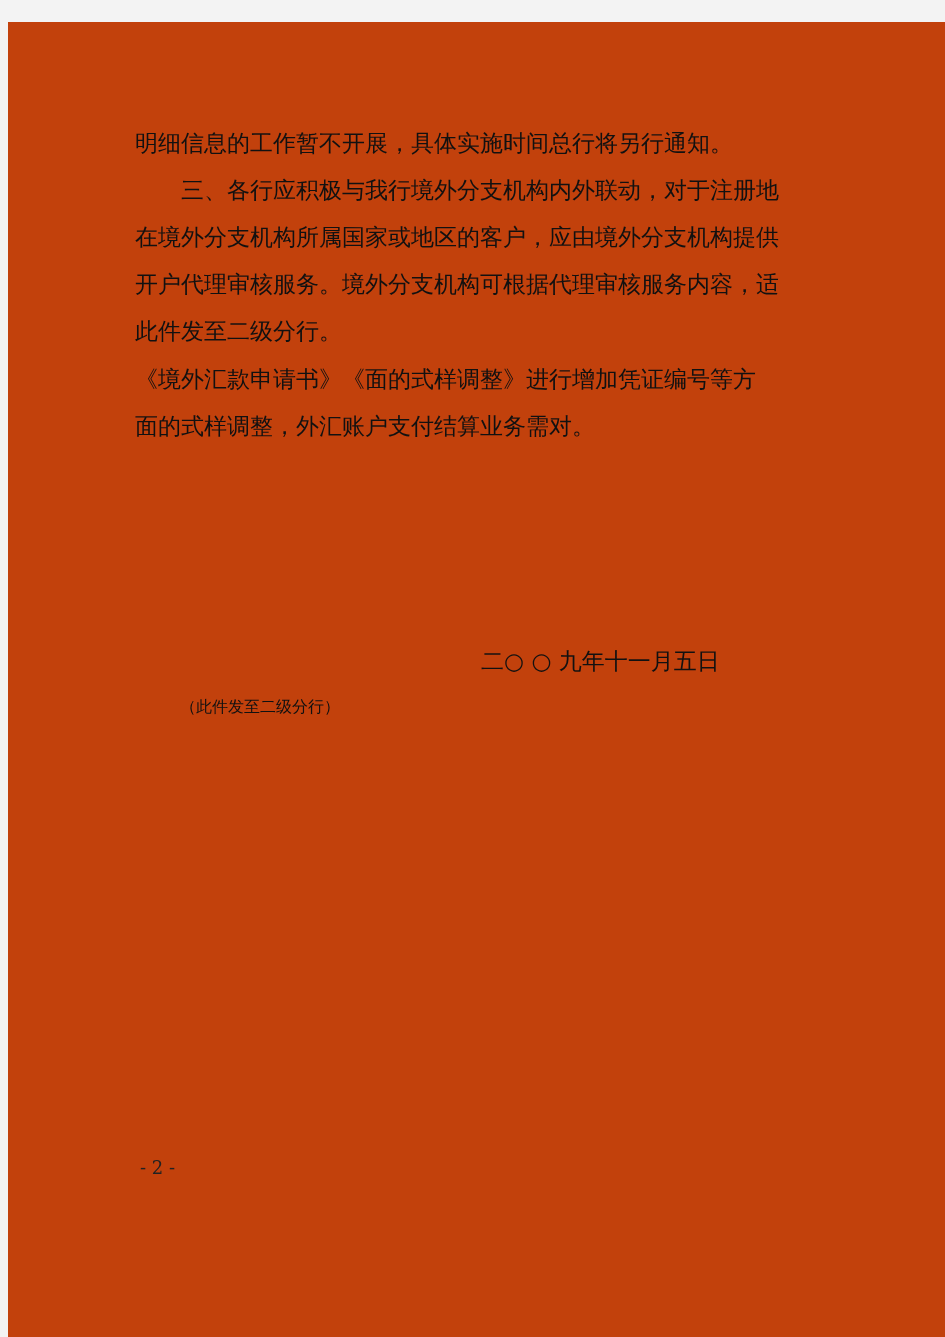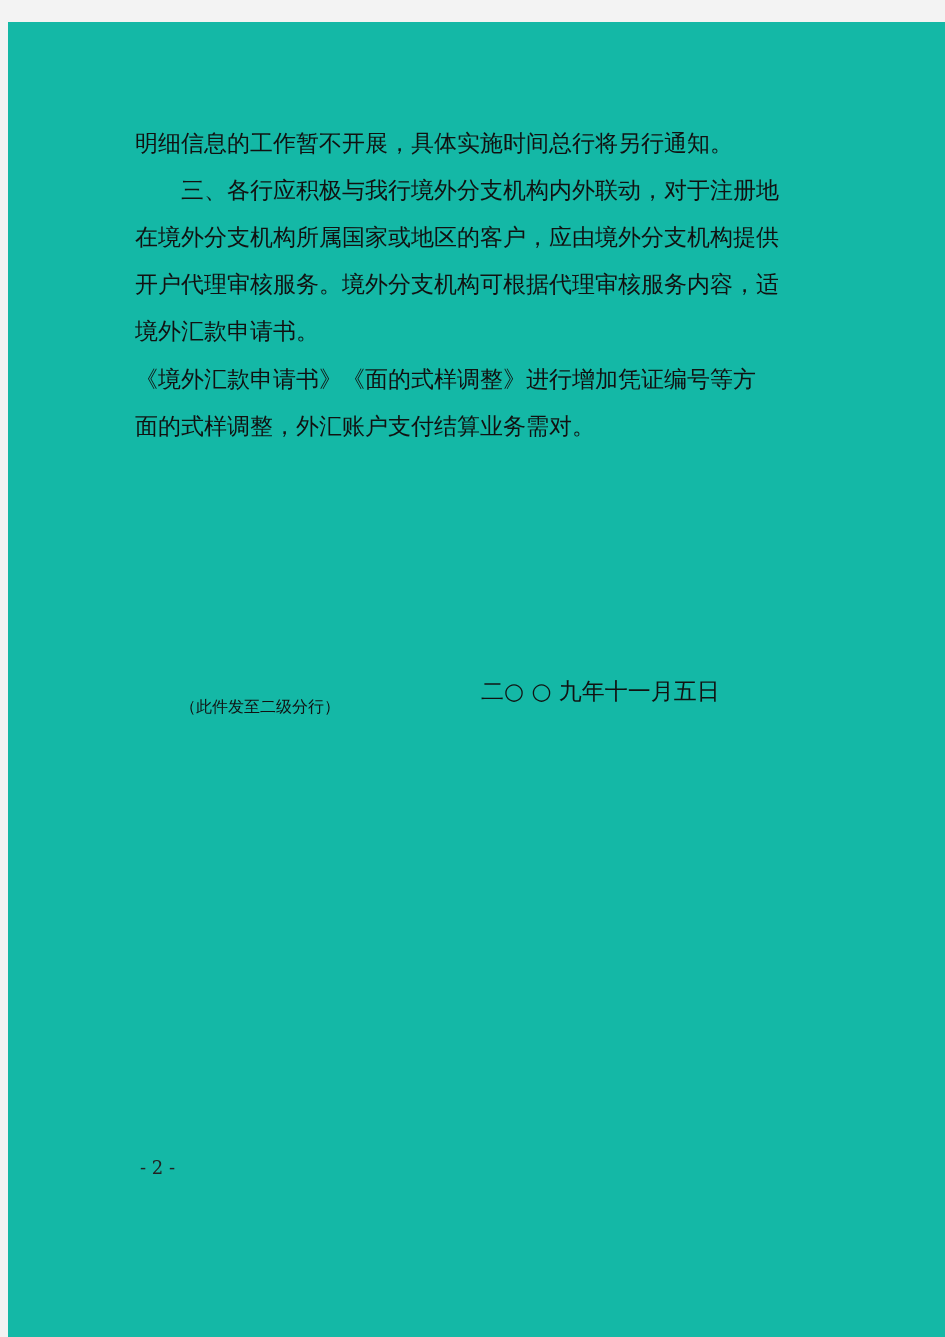--- a/index.html
+++ b/index.html
@@ -14,21 +14,21 @@
       overflow: hidden;
       font-family: "DejaVu Sans", "Liberation Sans", sans-serif;
       color: #111;
     }
     .page {
       position: absolute;
       left: 8px;
       top: 22px;
       width: 937px;
       height: 1315px;
-      background: #14b8a6;
+      background: #c2410c;
     }
     .para {
       position: absolute;
       left: 127px;
       width: 690px;
       font-size: 23px;
       line-height: 47px;
       letter-spacing: 0px;
       margin: 0;
       text-align: justify;
@@ -37,21 +37,21 @@
     .line {
       display: block;
       white-space: nowrap;
     }
     .indent {
       padding-left: 46px;
     }
     .date {
       position: absolute;
       left: 473px;
-      top: 649px;
+      top: 619px;
       font-size: 23px;
       line-height: 40px;
       white-space: nowrap;
     }
     .cc {
       position: absolute;
       left: 172px;
       top: 665px;
       font-size: 16px;
       line-height: 40px;
@@ -74,21 +74,21 @@
 <div class="page">
 
   <div class="para" style="top:98px;">
     <span class="line">明细信息的工作暂不开展，具体实施时间总行将另行通知。</span>
   </div>
 
   <div class="para" style="top:145px;">
     <span class="line indent">三、各行应积极与我行境外分支机构内外联动，对于注册地</span>
     <span class="line">在境外分支机构所属国家或地区的客户，应由境外分支机构提供</span>
     <span class="line">开户代理审核服务。境外分支机构可根据代理审核服务内容，适</span>
-    <span class="line">境外汇款申请书。</span>
+    <span class="line">此件发至二级分行。</span>
   </div>
 
   <div class="para" style="top:334px;">
     <span class="line">《境外汇款申请书》《面的式样调整》进行增加凭证编号等方</span>
     <span class="line">面的式样调整，外汇账户支付结算业务需对。</span>
   </div>
 
   <div class="date">二○ ○ 九年十一月五日</div>
 
   <div class="cc">（此件发至二级分行）</div>

